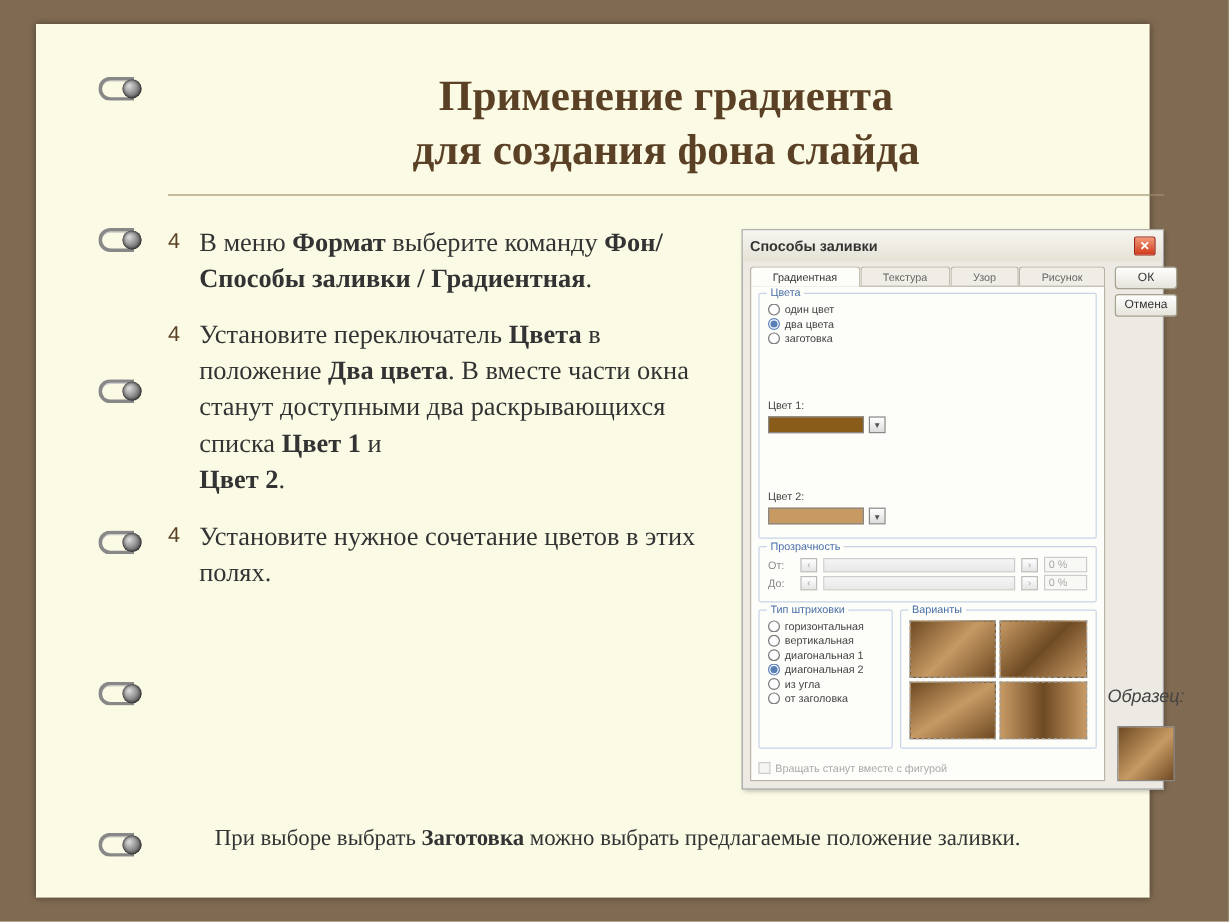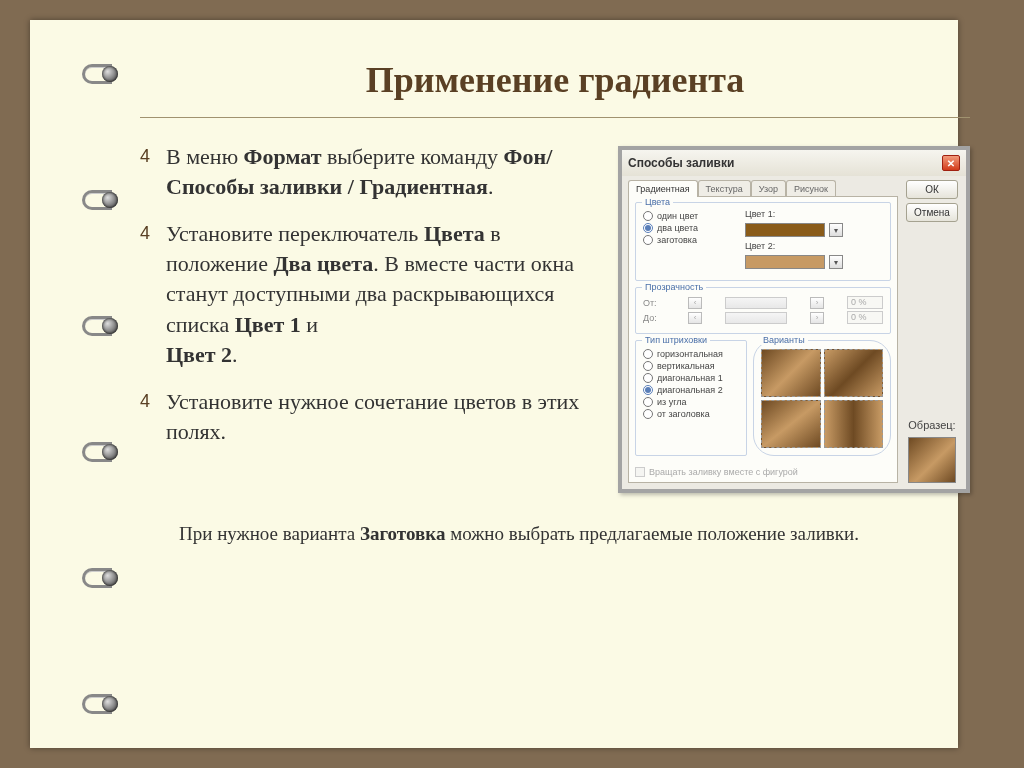--- a/index.html
+++ b/index.html
@@ -96,21 +96,21 @@
     color: #333;
     margin-top: 28px;
     margin-left: 20px;
     line-height: 1.35;
   }
 
   
   .dialog {
     width: 352px;
     background: #eceae3;
-    border: 4px solid #a3a3a3;
+    border: 1px solid #a3a3a3;
     font-family: Tahoma, Arial, sans-serif;
     font-size: 10px;
     color: #333;
     box-shadow: 2px 2px 4px rgba(0,0,0,0.25);
   }
   .dlg-title {
     background: linear-gradient(#f6f5ef, #e5e2d6);
     padding: 5px 6px;
     display: flex;
     justify-content: space-between;
@@ -138,21 +138,21 @@
   }
   .dlg-left { flex: 1; }
   .dlg-right { width: 56px; display: flex; flex-direction: column; gap: 4px; align-items: center; }
   .tabs {
     display: flex;
     gap: 0;
     font-size: 9px;
     margin-bottom: -1px;
   }
   .tab {
-    padding: 3px 7px;
+    padding: 3px 18px;
     background: #efede6;
     border: 1px solid #b8b3a5;
     border-bottom: none;
     border-radius: 3px 3px 0 0;
     color: #666;
   }
   .tab.active {
     background: #fdfdf9;
     color: #333;
     position: relative;
@@ -173,39 +173,39 @@
     background: #fdfdf9;
   }
   .group-title {
     position: absolute;
     top: -6px; left: 6px;
     background: #fdfdf9;
     padding: 0 3px;
     font-size: 9px;
     color: #4a6fa8;
   }
-  .colors-row { display: flex; gap: 12px; }
+  .colors-row { display: flex; gap: 0; flex-direction: column; }
   .radios { width: 90px; }
   .radio { display: flex; align-items: center; gap: 4px; margin: 2px 0; font-size: 9px; color: #444; }
   .radio input { width: 10px; height: 10px; accent-color: #5a7fb8; }
   .color-picks { flex: 1; font-size: 9px; }
   .cp-row { display: flex; align-items: center; gap: 4px; margin-bottom: 4px; }
-  .cp-row label { width: 38px; color: #444; }
+  .cp-row label { width: 38px; color: #444; margin-top: 44px; }
   .swatch {
     width: 80px; height: 14px;
     border: 1px solid #888;
   }
   .dd {
     width: 14px; height: 14px;
     border: 1px solid #888;
     background: linear-gradient(#fff,#ddd);
     display: flex; align-items:center; justify-content:center;
     font-size: 8px; color: #555;
   }
-  .trans-row { display: flex; align-items: center; gap: 23px; margin: 2px 0; font-size: 9px; color: #888; }
+  .trans-row { display: flex; align-items: center; gap: 5px; margin: 2px 0; font-size: 9px; color: #888; }
   .trans-row label { width: 22px; }
   .spin {
     width: 14px; height: 12px;
     background: linear-gradient(#fff,#e5e5e5);
     border: 1px solid #bbb;
     color:#aaa; font-size:8px;
     display:flex;align-items:center;justify-content:center;
   }
   .slider {
     flex: 1;
@@ -216,21 +216,21 @@
   .pct {
     width: 36px; height: 13px;
     border: 1px solid #ccc;
     background: #f8f8f4;
     color: #aaa;
     font-size: 9px;
     padding-left: 3px;
   }
   .lower { display: flex; gap: 6px; }
   .shade-types { width: 112px; }
-  .variants { flex: 1; border-radius: 21px; }
+  .variants { flex: 1; }
   .var-grid {
     display: grid;
     grid-template-columns: 1fr 1fr;
     grid-template-rows: 1fr 1fr;
     gap: 3px;
     margin-top: 2px;
   }
   .var-cell {
     height: 48px;
     border: 1px dashed #999;
@@ -257,21 +257,21 @@
     height: 19px;
     background: linear-gradient(#fff, #e6e4da);
     border: 1px solid #a5a290;
     border-radius: 3px;
     font-size: 10px;
     color: #333;
     display: flex;
     align-items: center;
     justify-content: center;
   }
-  .sample-label { font-size: 11px; color: #444; margin-top: auto; margin-bottom: 2px; }
+  .sample-label { font-size: 15px; color: #444; margin-top: auto; margin-bottom: 12px; font-style: italic; }
   .sample-box {
     width: 48px; height: 46px;
     border: 1px solid #888;
     background: linear-gradient(135deg, #6e4a23, #c79a64 55%, #6e4a23);
   }
 </style>
 </head>
 <body>
 
 <div class="slide">
@@ -299,20 +299,21 @@
       </div>
     <div class="ring">
         <div class="wire"></div>
         <div class="hole"></div>
       </div>
   </div>
 
   <div class="content">
     <div class="title">
       <span>Применение градиента</span><br>
+      <span>для создания фона слайда</span>
     </div>
     <hr class="hr">
 
     <div class="body">
       <div class="text-col">
         <div class="bullet">
           <span>В меню </span><b>Формат</b><span> выберите команду </span><b>Фон/Способы заливки / Градиентная</b><span>.</span>
         </div>
         <div class="bullet">
           <span>Установите переключатель </span><b>Цвета</b><span> в положение </span><b>Два цвета</b><span>. В вместе части окна станут доступными два раскрывающихся списка </span><b>Цвет 1</b><span> и </span><br><b>Цвет 2</b><span>.</span>
@@ -429,34 +430,34 @@
                       <div class="var-cell grad1"></div>
                       <div class="var-cell grad2"></div>
                       <div class="var-cell grad3"></div>
                       <div class="var-cell grad4"></div>
                     </div>
                   </div>
                 </div>
 
                 <div class="footer-check">
                   <div class="box"></div>
-                  <span>Вращать заливку вместе с фигурой</span>
+                  <span>Вращать станут вместе с фигурой</span>
                 </div>
               </div>
             </div>
 
             <div class="dlg-right">
               <div class="win-btn">ОК</div>
               <div class="win-btn">Отмена</div>
               <div class="sample-label">Образец:</div>
               <div class="sample-box"></div>
             </div>
           </div>
         </div>
       </div>
     </div>
 
     <div class="footer-text">
-      &nbsp;&nbsp;&nbsp;&nbsp;<span>При нужное варианта </span><b>Заготовка</b><span> можно выбрать предлагаемые положение заливки.</span>
+      &nbsp;&nbsp;&nbsp;&nbsp;<span>При выборе выбрать </span><b>Заготовка</b><span> можно выбрать предлагаемые положение заливки.</span>
     </div>
   </div>
 
 </div>
 
 </body></html>

